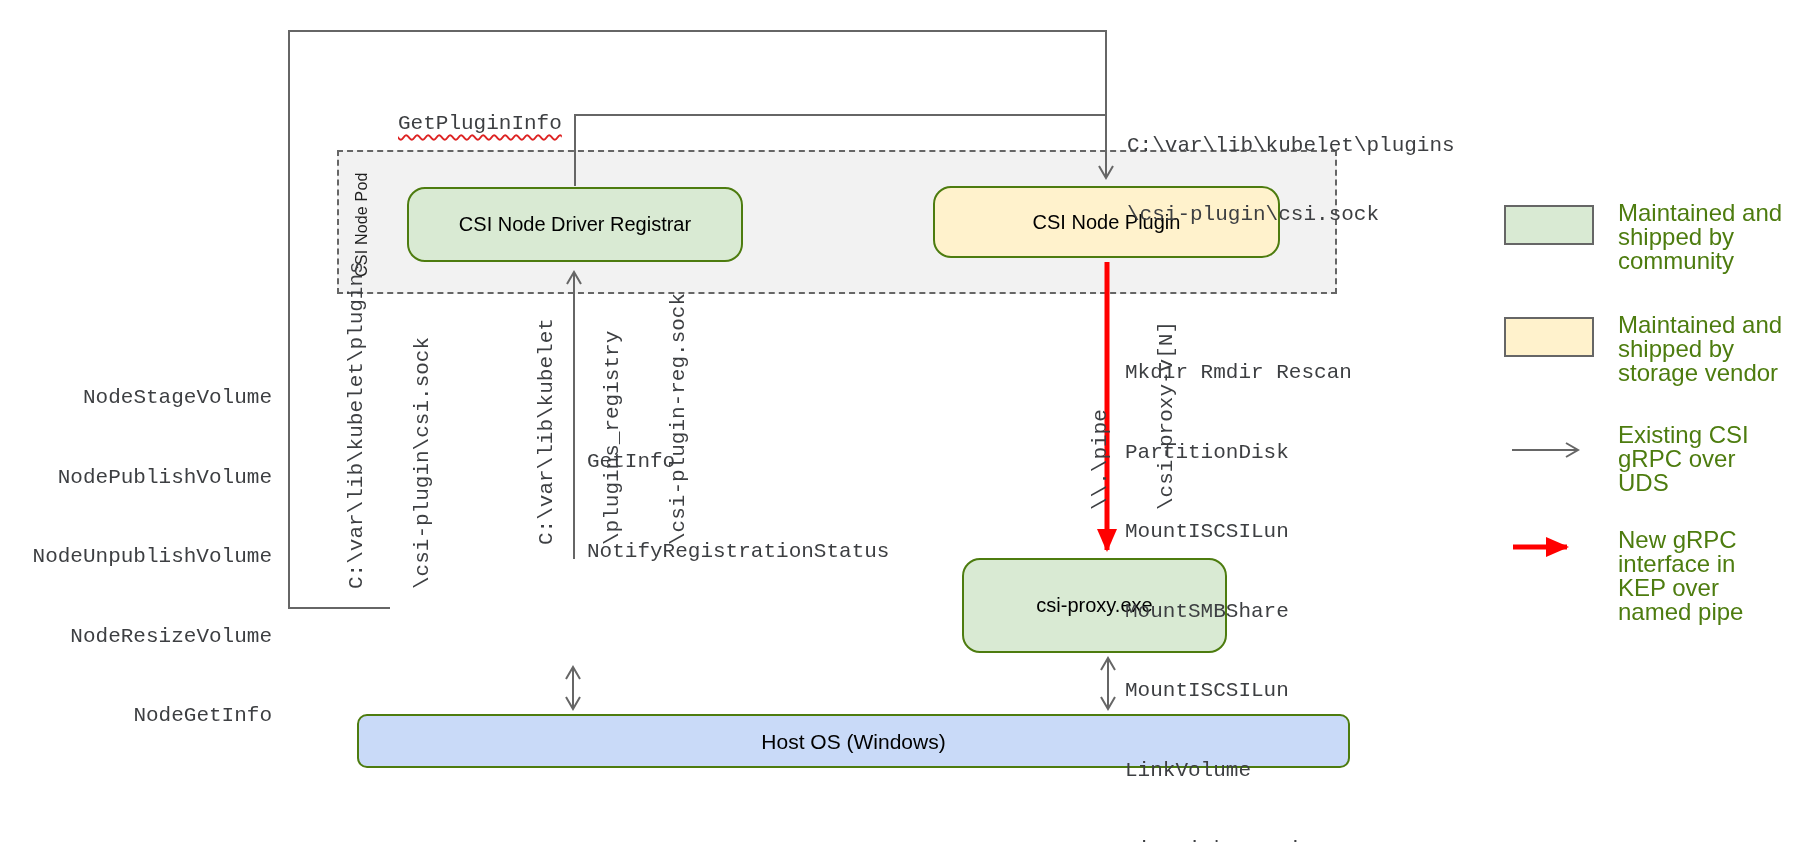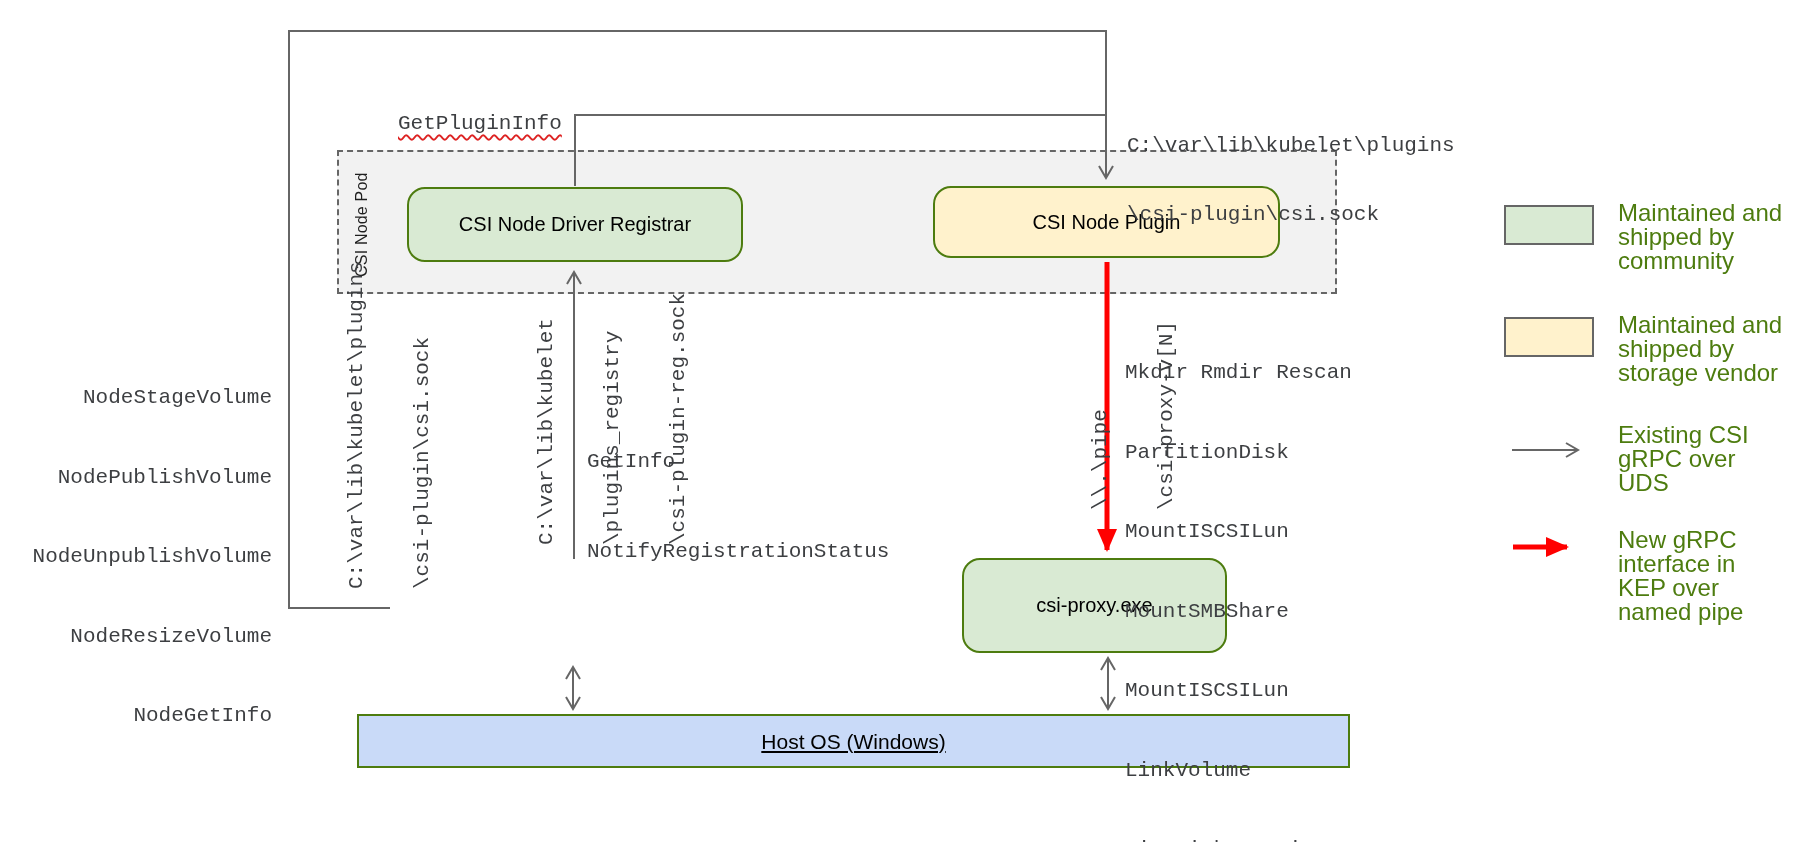--- a/index.html
+++ b/index.html
@@ -25,21 +25,21 @@
     display:flex;align-items:center;justify-content:center;flex-direction:column;
     font-size:20px;color:#000;text-align:center;line-height:29px;
   }
   .green{background:#d9ead3;}
   .yellow{background:#fff2cc;}
   .blue{background:#c9daf8;}
   #box-registrar{left:407px;top:187px;width:336px;height:75px;}
   #box-plugin{left:933px;top:186px;width:347px;height:72px;}
   #box-kubelet{left:390px;top:559px;width:370px;height:103px;}
   #box-proxy{left:962px;top:558px;width:265px;height:95px;}
-  #box-hostos{left:357px;top:714px;width:993px;height:54px;border-radius:0;font-size:21px;text-decoration:underline;}
+  #box-hostos{left:357px;top:714px;width:993px;height:54px;border-radius:10px;font-size:21px;}
   
   .mono{
     font-family:"Liberation Mono","DejaVu Sans Mono",monospace;
     font-size:21px;color:#3d3f42;line-height:26.5px;white-space:pre;
   }
   #lbl-getplugininfo{
     left:398px;top:112px;line-height:24px;
     text-decoration:underline;text-decoration-style:wavy;
     text-decoration-color:#dd2222;text-decoration-thickness:1.5px;text-underline-offset:5px;
   }

